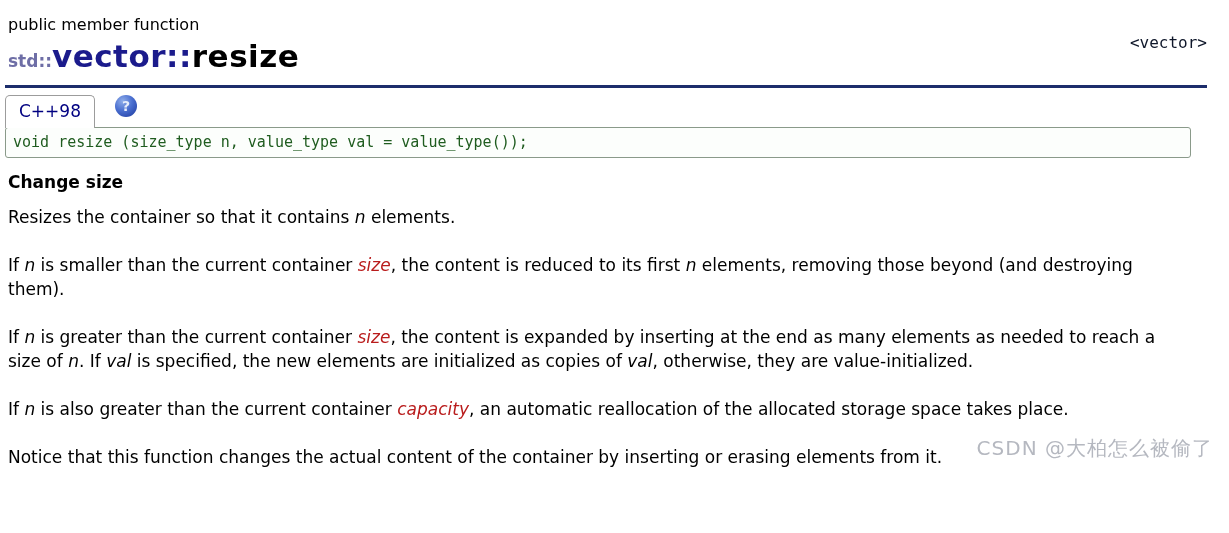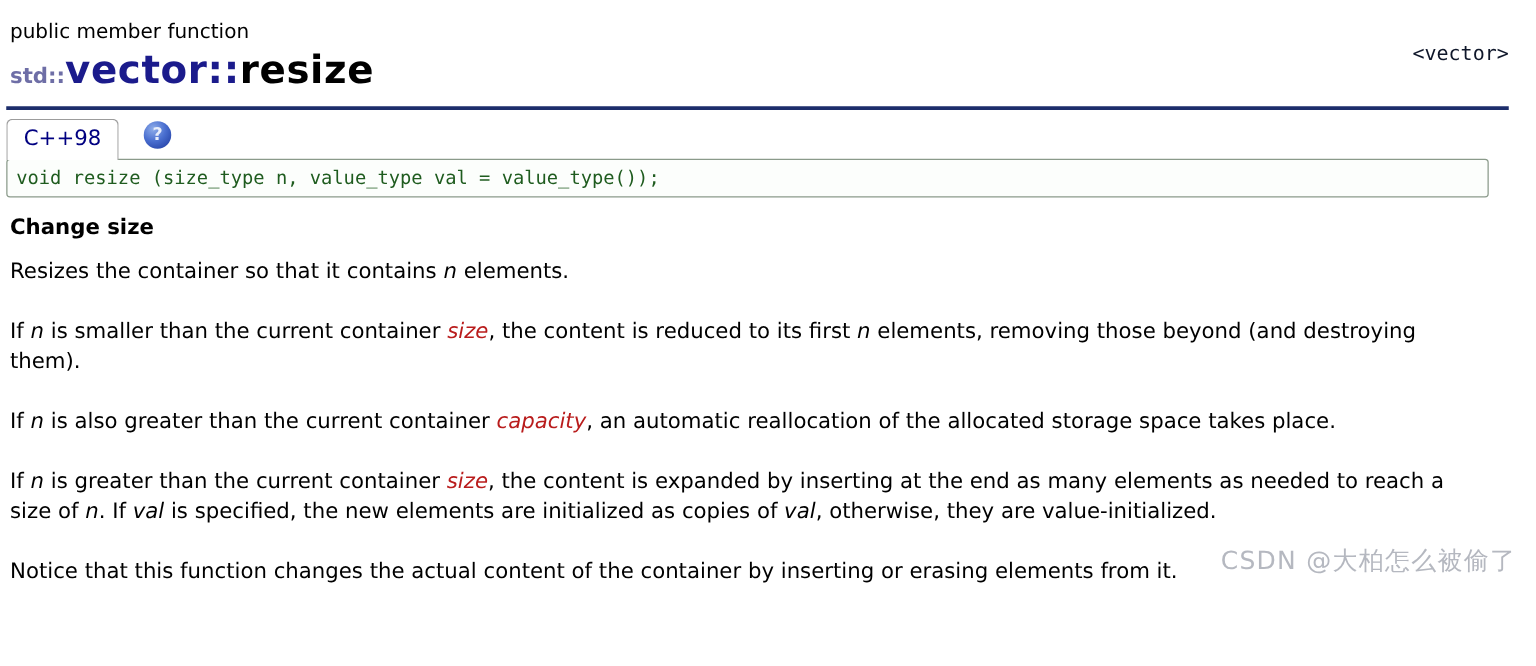--- a/index.html
+++ b/index.html
@@ -20,21 +20,21 @@
   .class-part { color: #1b1b8c; text-decoration: none; cursor: pointer; }
   .member-part { color: #000000; }
   .header-include {
     position: absolute; right: 22px; top: -6px;
     font-family: "DejaVu Sans Mono", "Liberation Mono", monospace;
     font-size: 16px; color: #0f172a; text-decoration: none; cursor: pointer;
   }
 
   .navy-rule { height: 3px; background: #1c2d6b; margin: 10px 22px 0 -3px; }
 
-  .tabs { display: flex; align-items: center; margin: 7px 0 0 -3px; position: relative; z-index: 2; }
+  .tabs { display: flex; align-items: flex-start; margin: 7px 0 0 -3px; position: relative; z-index: 2; }
   .tab {
     font-size: 17px; color: #000081;
     border: 1px solid #9c9c9c; border-bottom: none;
     border-radius: 5px 5px 0 0;
     padding: 5px 13px 6px 13px;
     margin-right: 7px;
     background: #e9e9e9;
     cursor: pointer;
     margin-bottom: 0;
   }
@@ -92,21 +92,21 @@
 
   <div class="decl-box">
     <code>void resize (size_type n, value_type val = value_type());</code>
   </div>
 
   <div class="content">
     <div class="section-heading">Change size</div>
     <div id="paragraphs">
         <p><span>Resizes the container so that it contains </span><em>n</em><span> elements.</span></p>
         <p><span>If </span><em>n</em><span> is smaller than the current container </span><a>size</a><span>, the content is reduced to its first </span><em>n</em><span> elements, removing those beyond (and destroying them).</span></p>
+        <p><span>If </span><em>n</em><span> is greater than the current container </span><a>size</a><span>, the content is expanded by inserting at the end as many elements as needed to reach a size of </span><em>n</em><span>. If </span><em>val</em><span> is specified, the new elements are initialized as copies of </span><em>val</em><span>, otherwise, they are value-initialized.</span></p>
         <p><span>If </span><em>n</em><span> is also greater than the current container </span><a>capacity</a><span>, an automatic reallocation of the allocated storage space takes place.</span></p>
-        <p><span>If </span><em>n</em><span> is greater than the current container </span><a>size</a><span>, the content is expanded by inserting at the end as many elements as needed to reach a size of </span><em>n</em><span>. If </span><em>val</em><span> is specified, the new elements are initialized as copies of </span><em>val</em><span>, otherwise, they are value-initialized.</span></p>
         <p><span>Notice that this function changes the actual content of the container by inserting or erasing elements from it.</span></p>
       </div>
   </div>
 
   <div class="watermark">CSDN @大柏怎么被偷了</div>
 
 </div>
 
 </body></html>

